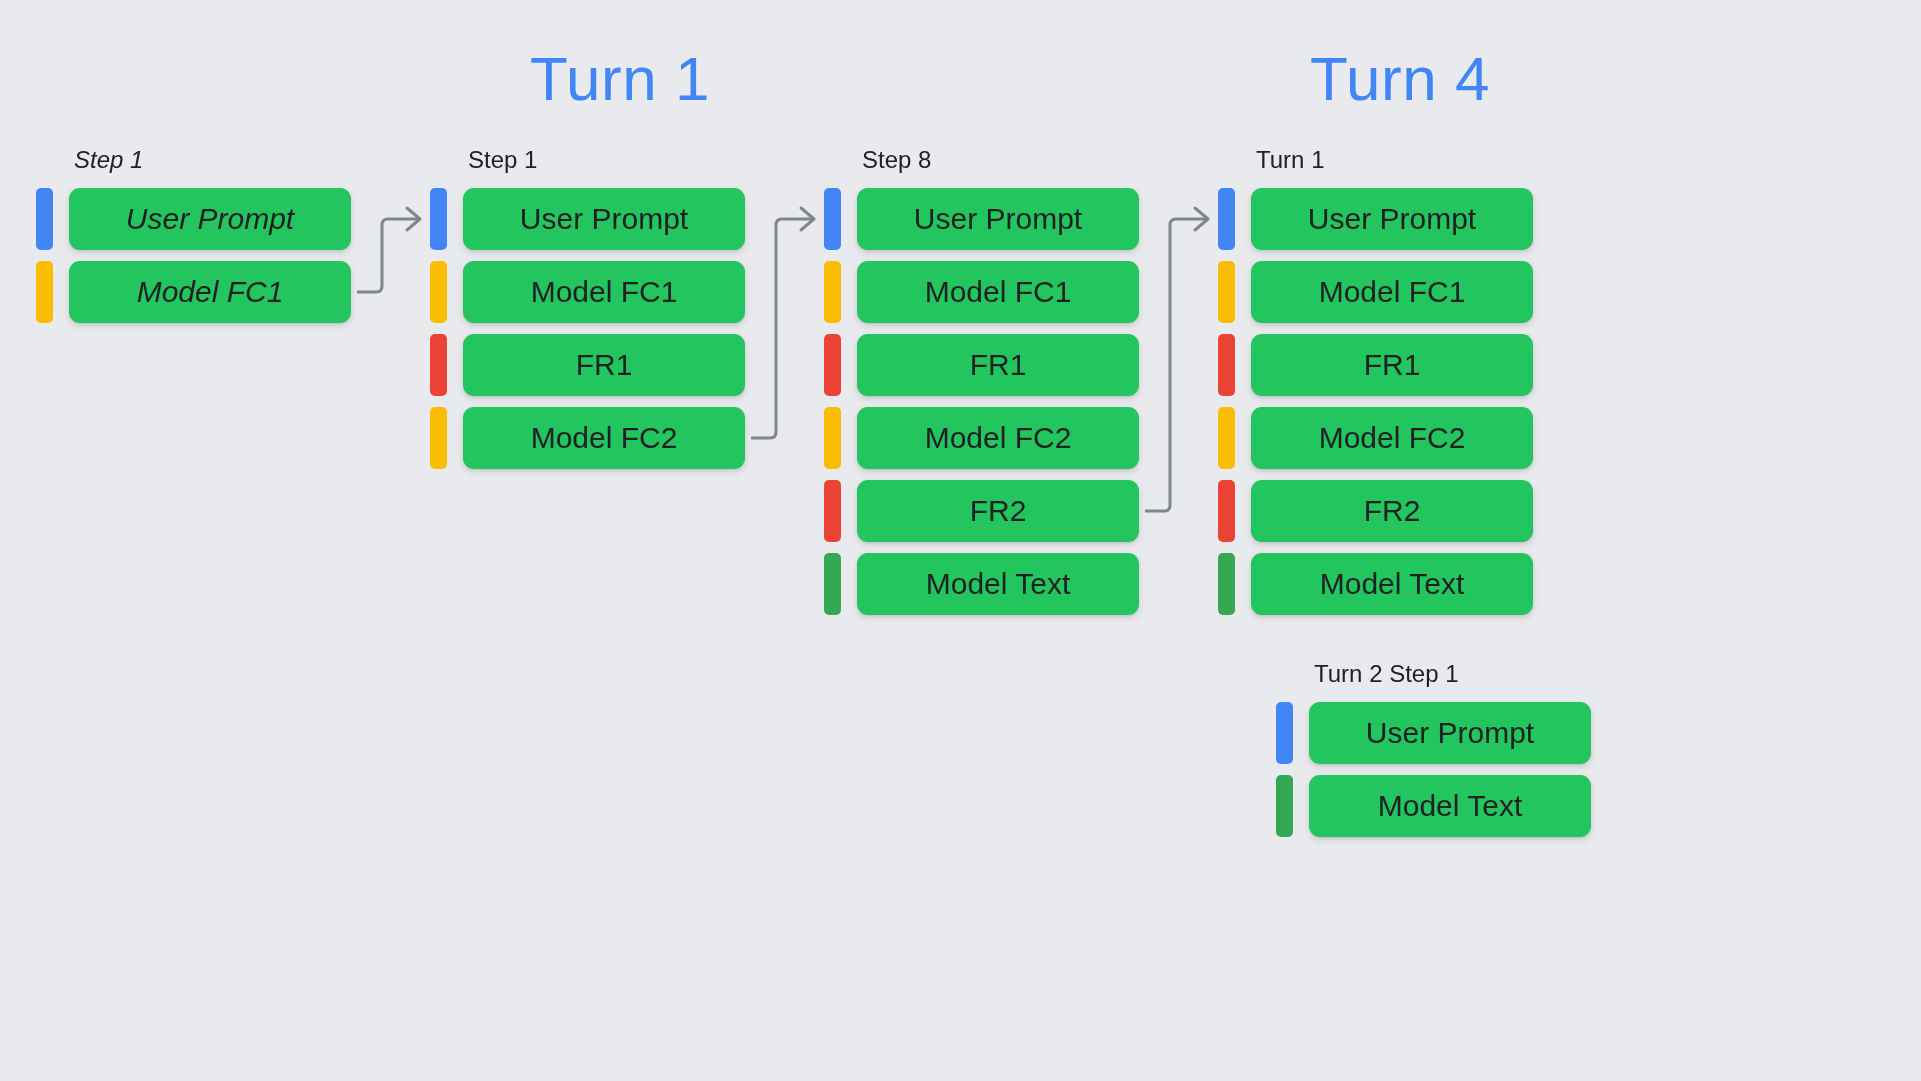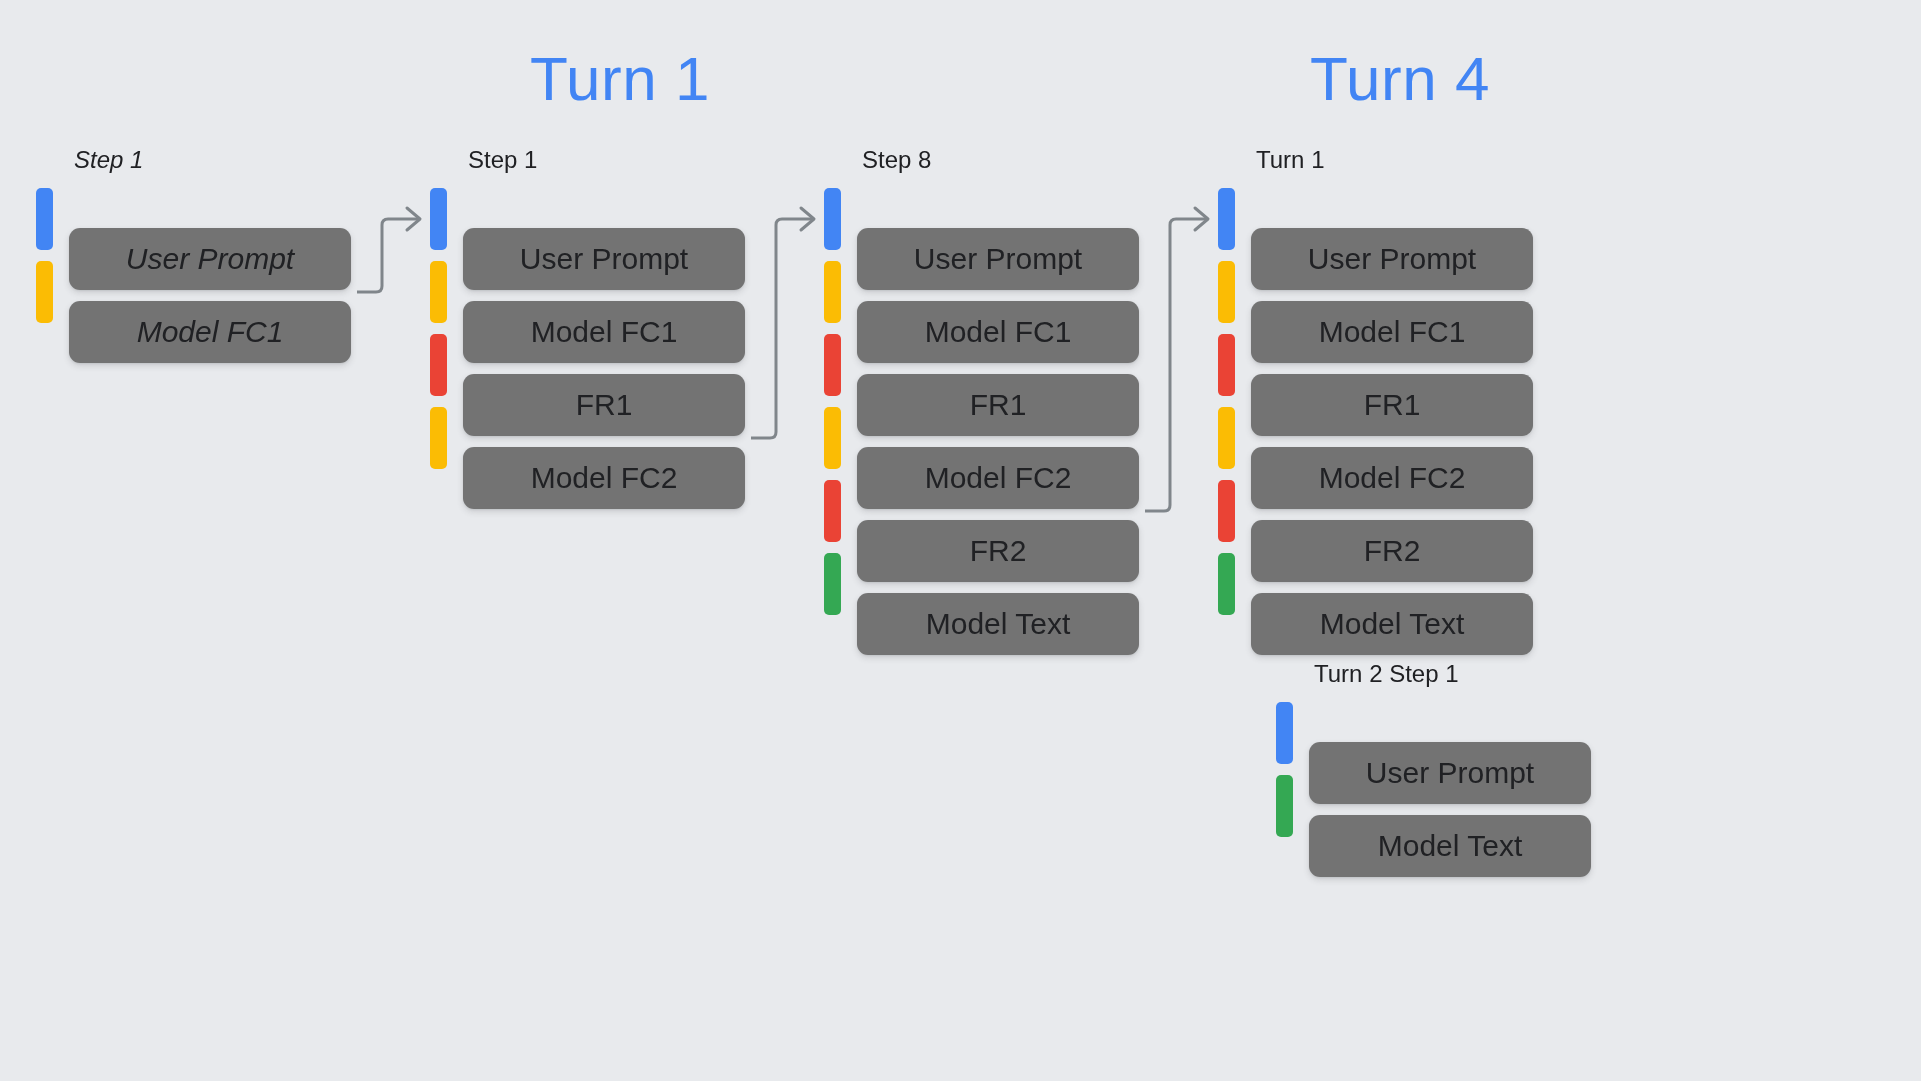--- a/index.html
+++ b/index.html
@@ -68,28 +68,27 @@
   .bar.yellow { background: #FBBC04; }
   .bar.red    { background: #EA4335; }
   .bar.green  { background: #34A853; }
 
   .card {
     position: absolute;
     left: 33px;
     top: 0;
     width: 282px;
     height: 62px;
-    background: #737373;
+    background: #22c55e;
     border-radius: 11px;
     box-shadow: 0 3px 6px rgba(60,64,67,0.16), 0 1px 2px rgba(60,64,67,0.10);
     display: flex;
     align-items: center;
     justify-content: center;
     box-sizing: border-box;
-    margin-top: 40px;
   }
   .card-label {
     font-size: 30px;
     color: #202124;
     line-height: 1;
     white-space: nowrap;
   }
 
   
   #connectors {

